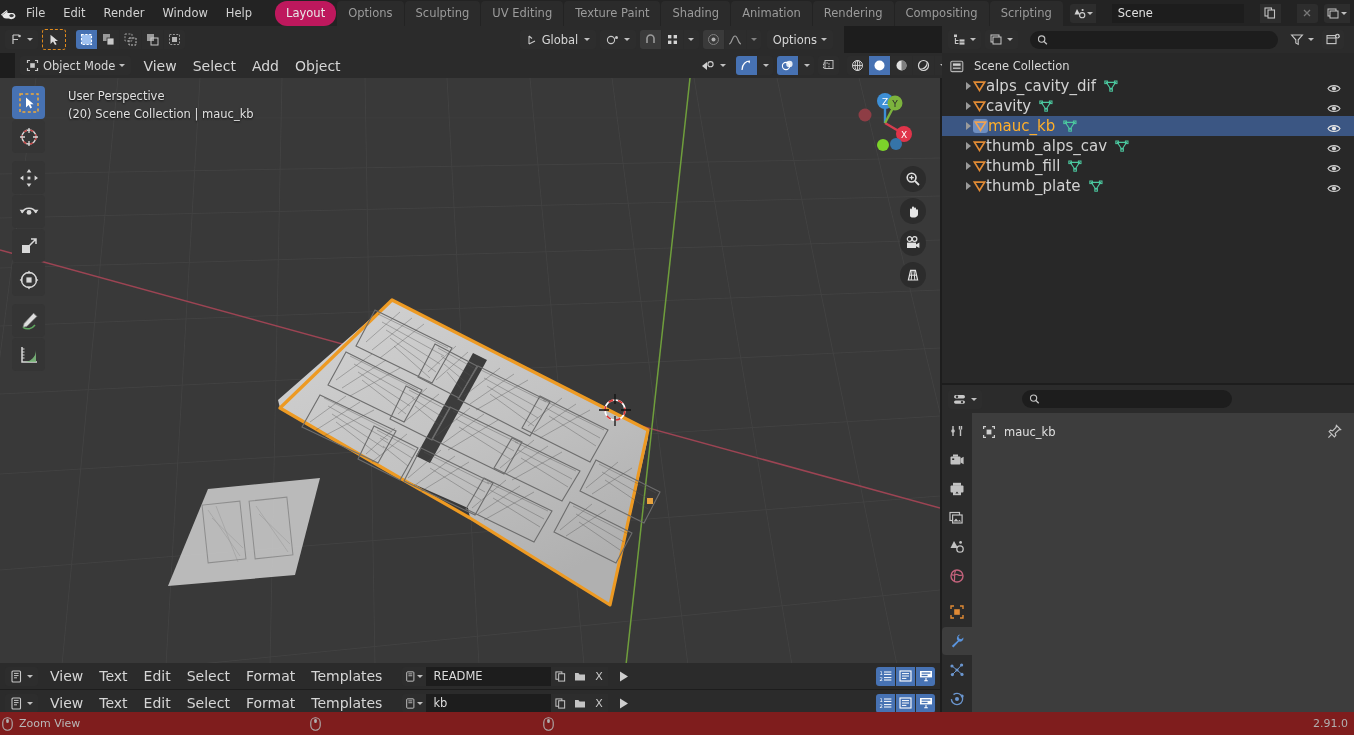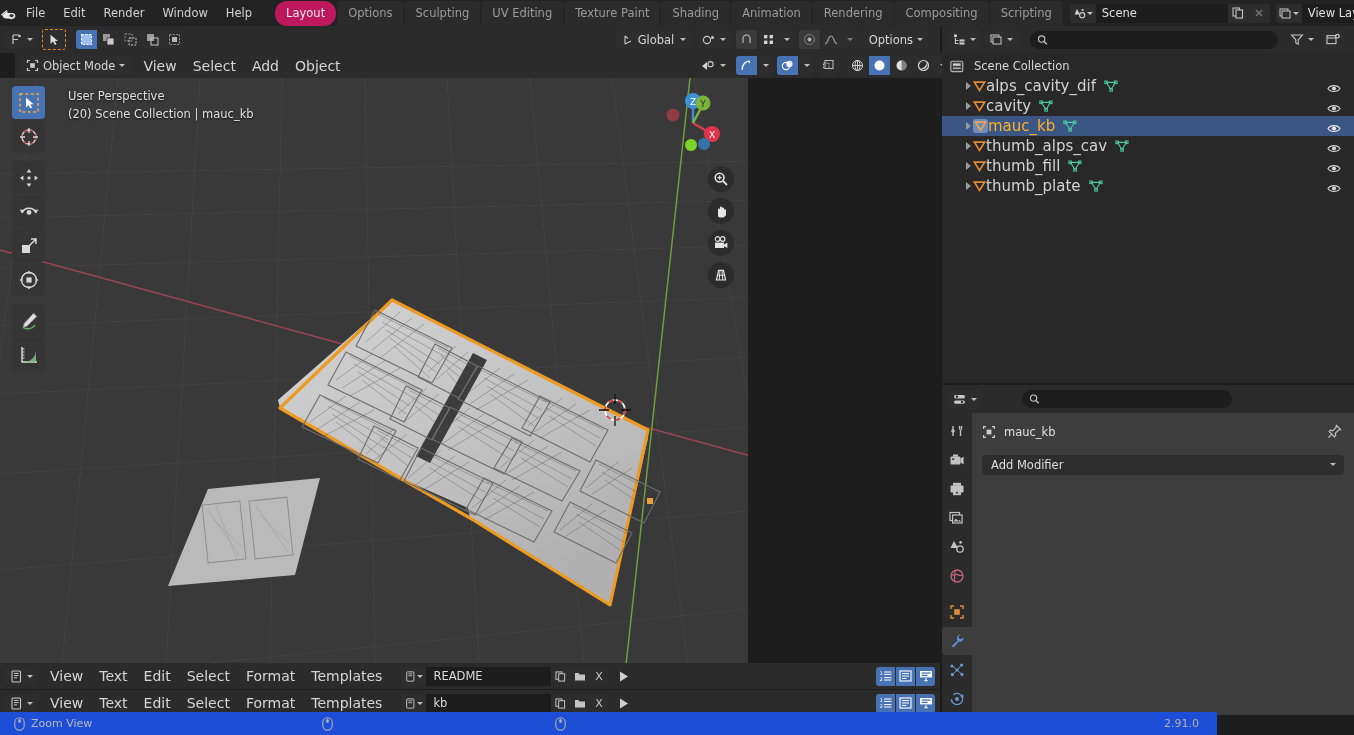--- a/index.html
+++ b/index.html
@@ -23,39 +23,39 @@
     padding:3px 9px; color:#d2d2d2; font-size:11.5px; line-height:14px;
     border-radius:3px; cursor:default; white-space:nowrap;
   }
   .wsp-tabs { display:flex; align-items:flex-end; height:26px; margin-left:14px; }
   .wsp-tab {
     padding:5px 11px 6px; font-size:11.5px; color:#9b9b9b; line-height:14px;
     background:#2b2b2b; margin-right:1px; border-radius:4px 4px 0 0; white-space:nowrap;
   }
   .wsp-tab.active { background:#be185d; color:#e8e8e8;border-radius:12px; }
   .topbar-right { margin-left:auto; display:flex; align-items:center; height:26px; padding-right:3px; }
-  .id-block { display:flex; align-items:flex-end; height:19px; margin-left:6px; }
+  .id-block { display:flex; align-items:flex-end; height:19px; margin-left:6px;gap:16px; }
   .id-icon {
     width:26px; height:19px; background:#2d2d2d; border-radius:3px 0 0 3px;
     display:flex; align-items:center; justify-content:center; gap:1px;
   }
   .id-name {
     height:19px; background:#1d1d1d; min-width:132px; padding:0 6px;
     display:flex; align-items:center; color:#e0e0e0; font-size:11.5px;
   }
   .id-btn {
     width:21px; height:19px; background:#2d2d2d; display:flex;
     align-items:center; justify-content:center;
   }
   .id-btn.last { border-radius:0 3px 3px 0; }
   .chev { width:0;height:0;border-left:3.2px solid transparent;border-right:3.2px solid transparent;border-top:3.8px solid #c0c0c0; }
 
   
   .vp-header {
-    position:absolute; left:0; top:26px; width:940px; height:27px;
+    position:absolute; left:0; top:26px; width:844px; height:27px;
     background:#2b2b2b; display:flex; align-items:center; padding:0 5px;
   }
   .vp-header2 {
     position:absolute; left:15px; top:53px; width:940px; height:25px;
     background:#2b2b2b; display:flex; align-items:center; padding:0 5px;
   }
   .hbtn {
     height:19px; background:#2d2d2d; border-radius:3px; display:flex;
     align-items:center; justify-content:flex-end; padding:0 6px; gap:4px;
     color:#d6d6d6; font-size:11.5px; margin-right:4px;
@@ -65,21 +65,21 @@
   .tg-item {
     width:21px; height:19px; background:#2d2d2d; display:flex;
     align-items:center; justify-content:center;
   }
   .tg-item:first-child { border-radius:3px 0 0 3px; }
   .tg-item:last-child { border-radius:0 3px 3px 0; }
   .tg-item.active { background:#4772b3; }
 
   
   .viewport {
-    position:absolute; left:0; top:78px; width:748px; height:587px;
+    position:absolute; left:0; top:78px; width:940px; height:587px;
     background:#393939; overflow:hidden;
   }
   .vp-text {
     position:absolute; left:68px; top:9px; font-size:11.5px;
     color:#e0e0e0; line-height:18px; text-shadow:0 1px 2px rgba(0,0,0,.8);
     pointer-events:none;
   }
   .tool-col {
     position:absolute; left:12px; top:8px; width:33px;
     display:flex; flex-direction:column; gap:1px;
@@ -176,22 +176,22 @@
   .txt-right { margin-left:auto; display:flex; gap:1px; }
   .txt-tg {
     width:19px; height:19px; background:#4772b3; display:flex;
     align-items:center; justify-content:center;
   }
   .txt-tg:first-child { border-radius:3px 0 0 3px; }
   .txt-tg:last-child { border-radius:0 3px 3px 0; }
 
   
   .statusbar {
-    position:absolute; left:0; bottom:0; width:1217px; height:23px;
-    background:#1d4ed8; display:flex; align-items:center; padding:0 14px;
+    position:absolute; left:0; bottom:0; width:1354px; height:23px;
+    background:#7f1d1d; display:flex; align-items:center; padding:0 2px;
     color:#b8b8b8; font-size:11px;
   }
   .sb-item { display:flex; align-items:center; gap:6px; }
   .sb-version { margin-left:auto; color:#b0b0b0; font-size:11px; padding-right:4px; }
 </style>
 </head>
 <body>
 
 <div id="app">
 
@@ -965,24 +965,20 @@
           </svg>
       </span>
       <span>mauc_kb</span>
       <span style="position:absolute;right:2px;top:3px;">
         <svg width="15" height="15" viewBox="0 0 15 15">
             <path d="M9.4 1.4 L13.6 5.6 L11.6 6 L8.2 9.4 L8.8 11.4 L7.4 12.8 L2.2 7.6 L3.6 6.2 L5.6 6.8 L9 3.4 Z" fill="none" stroke="#c4c4c4" stroke-width="1.2"></path>
             <path d="M4.8 10.2 L1.4 13.6" stroke="#c4c4c4" stroke-width="1.2"></path>
           </svg>
       </span>
     </div>
-    <div class="add-modifier">
-      <span>Add Modifier</span>
-      <span class="ch chev"></span>
-    </div>
   </div>
 
   <div class="txt-header" style="top:663px;">
     <div class="hbtn" style="padding:0 5px;">
       <svg width="13" height="13" viewBox="0 0 13 13">
           <rect x="2" y="1" width="8.5" height="11" rx="1" fill="none" stroke="#c8c8c8" stroke-width="1.1"></rect>
           <path d="M4 3.4 L8.6 3.4 M4 5.6 L8.6 5.6 M4 7.8 L7 7.8" stroke="#c8c8c8" stroke-width="1"></path>
         </svg>
       <span class="chev"></span>
     </div>

